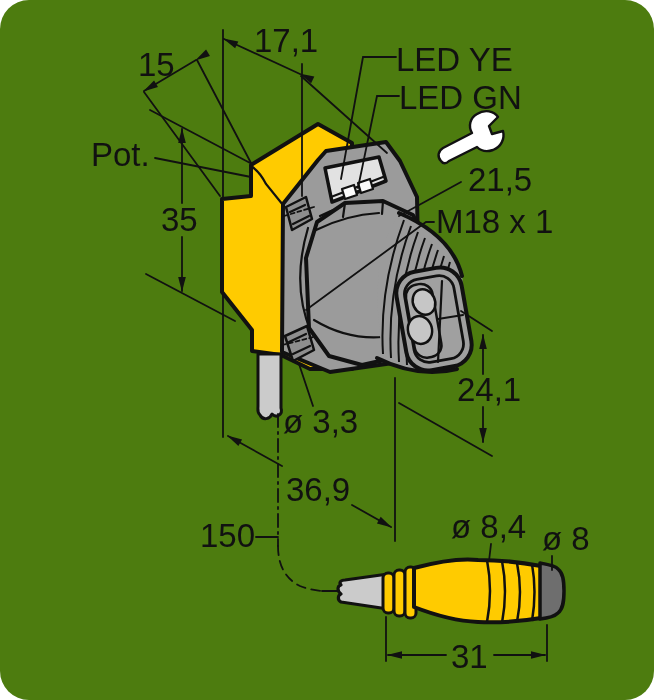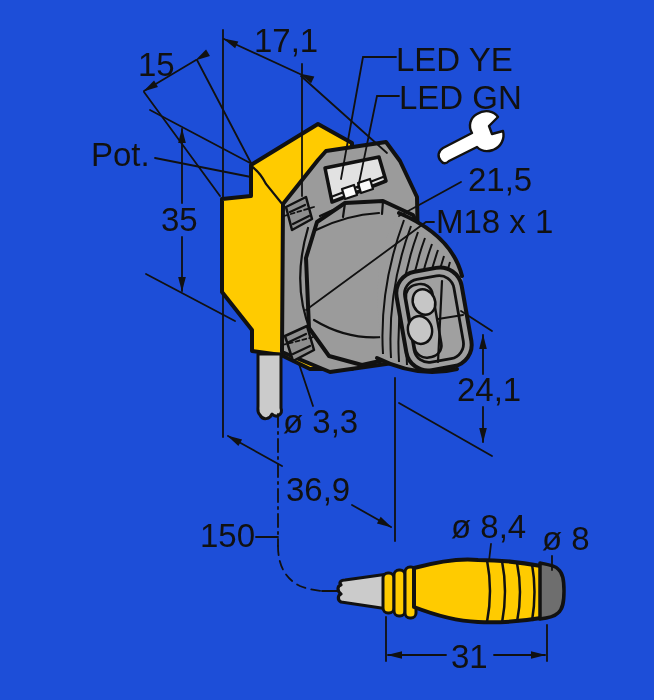--- a/index.html
+++ b/index.html
@@ -1,16 +1,16 @@
 <!DOCTYPE html>
 <html><head>
 <meta charset="utf-8">
 <style>
   html,body{margin:0;padding:0;background:#ffffff;}
-  #stage{position:relative;width:654px;height:700px;background:#1d4ed8;overflow:hidden;}
+  #stage{position:relative;width:654px;height:700px;background:#4d7c0f;overflow:hidden;border-radius:29px;}
   svg{display:block;}
   text{font-family:"Liberation Sans", sans-serif;font-size:33px;fill:#111111;}
   .outline{stroke:#111111;stroke-linejoin:round;stroke-linecap:round;}
   .dim{stroke:#111111;stroke-width:1.8;fill:none;stroke-linecap:round;}
   .thin{stroke:#111111;stroke-width:2.2;fill:none;stroke-linecap:round;}
 </style>
 </head>
 <body>
 
 <div id="stage">

